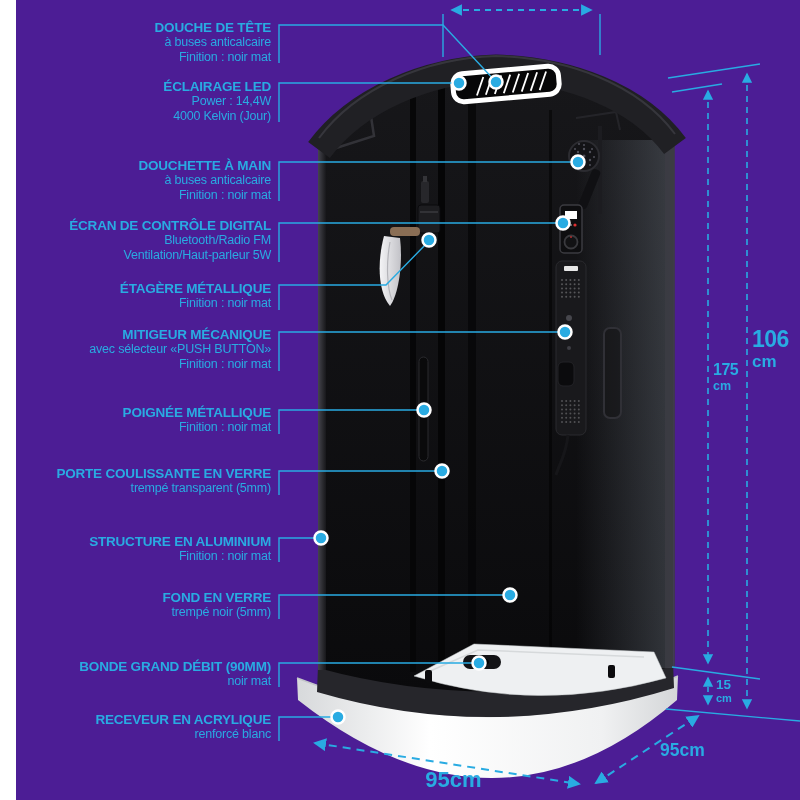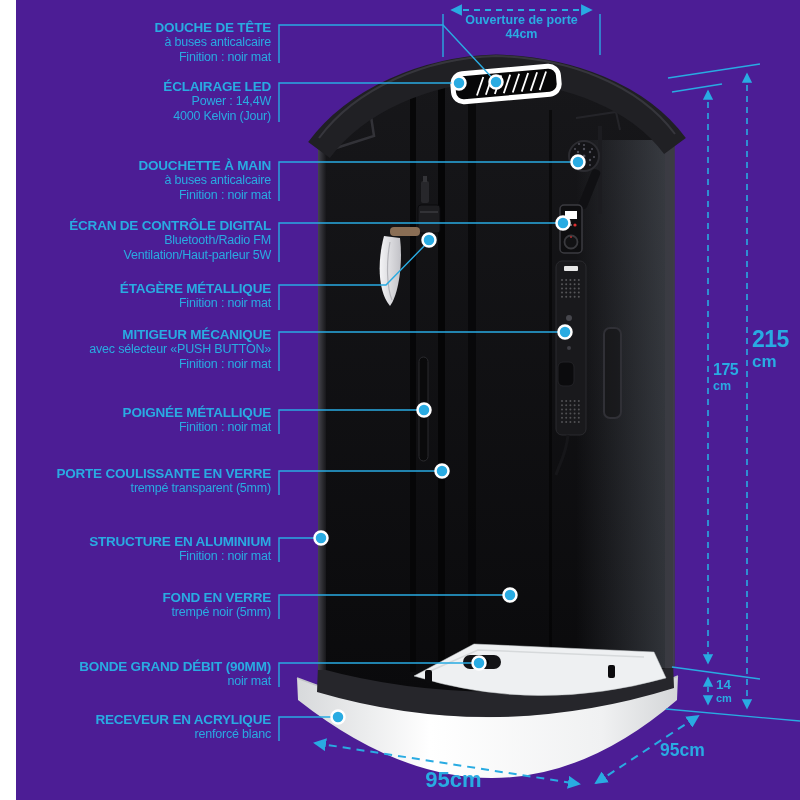--- a/index.html
+++ b/index.html
@@ -324,32 +324,28 @@
 </div>
 <div class="label" style="top:659px">
   <div class="lt">BONDE GRAND DÉBIT (90MM)</div>
   <div class="ls">noir mat</div>
 </div>
 <div class="label" style="top:712px">
   <div class="lt">RECEVEUR EN ACRYLIQUE</div>
   <div class="ls">renforcé blanc</div>
 </div>
 
-<div class="dim" id="dim-door">
-  <div>Ouverture de porte</div>
-  <div>44cm</div>
-</div>
 <div class="dim" id="dim-215">
-  <div class="v">215</div>
+  <div class="v">106</div>
   <div class="u">cm</div>
 </div>
 <div class="dim" id="dim-197">
   <div class="v">175</div>
   <div class="u">cm</div>
 </div>
 <div class="dim" id="dim-13">
-  <div class="v">14</div>
+  <div class="v">15</div>
   <div class="u">cm</div>
 </div>
 <div class="dim" id="dim-95-front">95cm</div>
 <div class="dim" id="dim-95-side">95cm</div>
 
 </div>
 
 </body></html>

